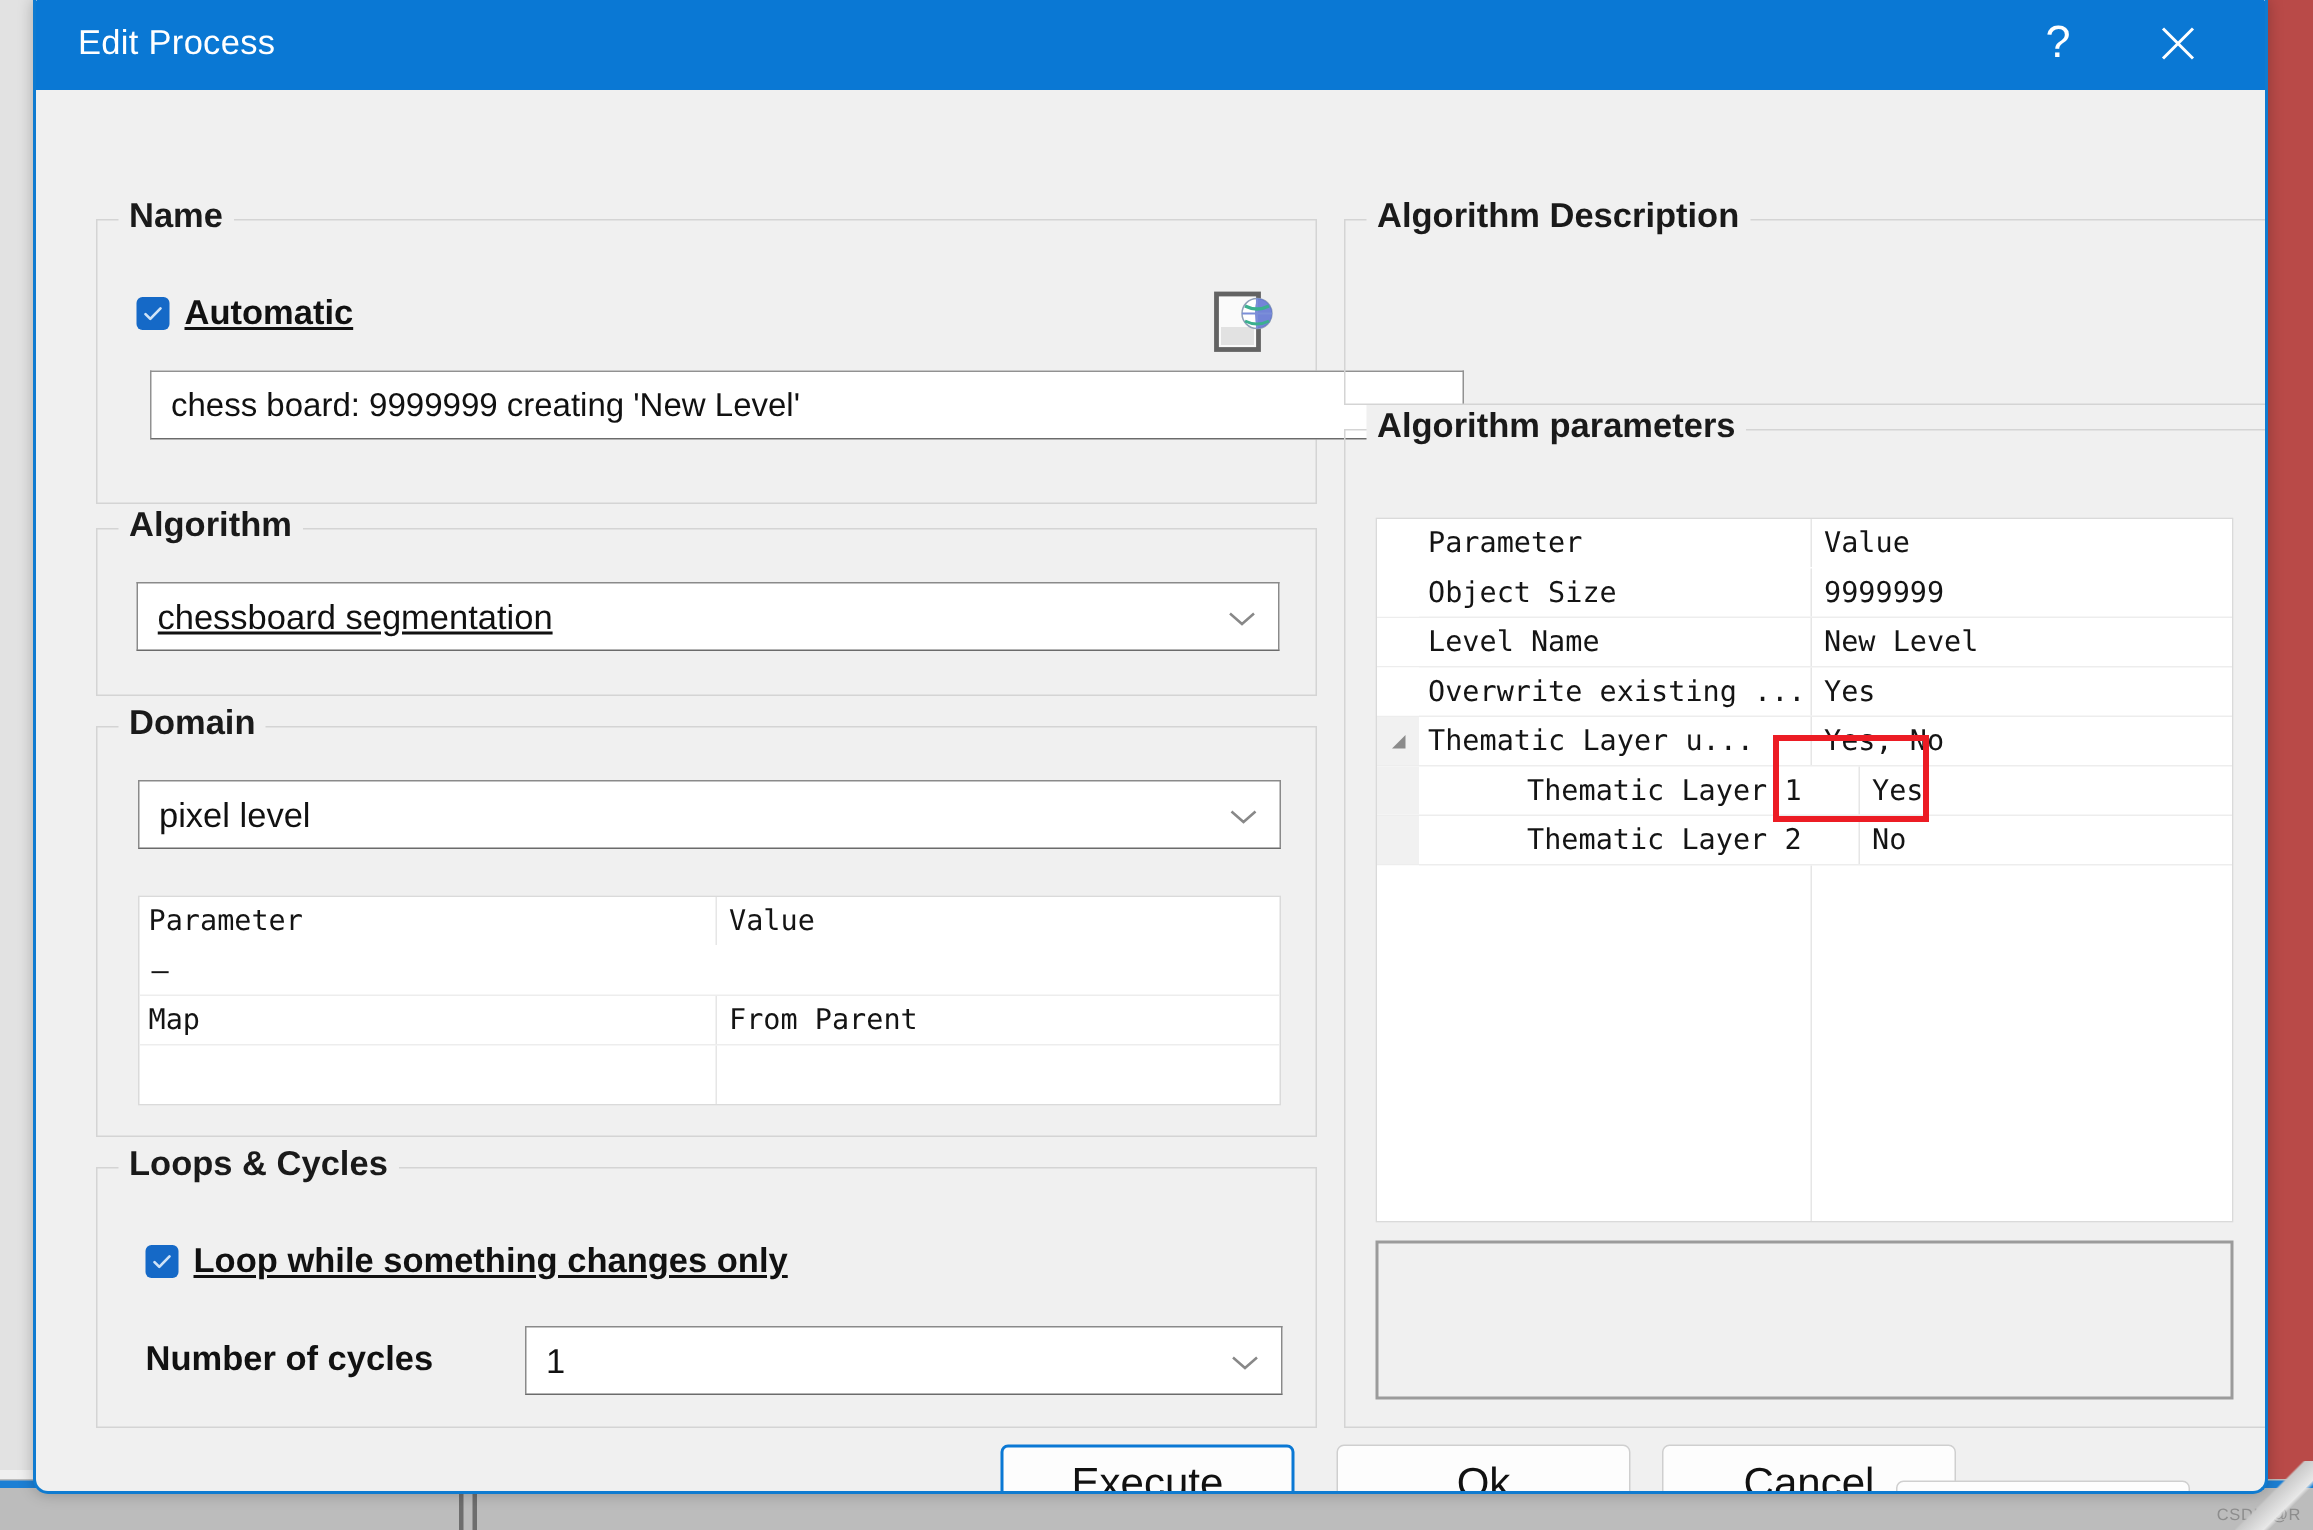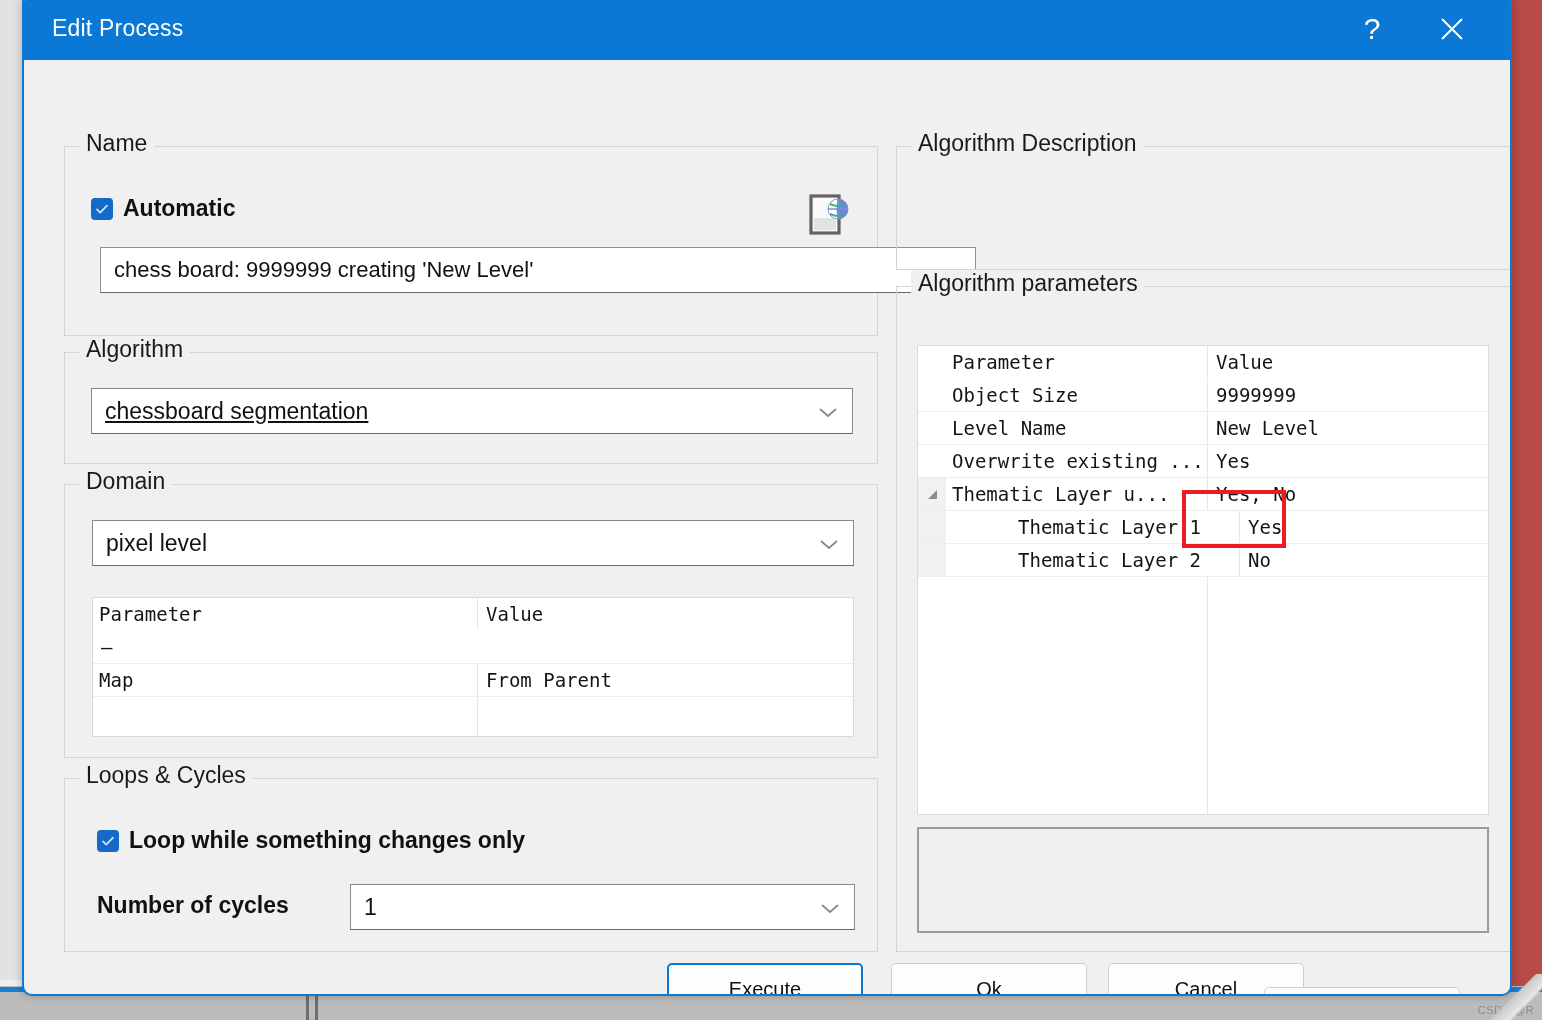--- a/index.html
+++ b/index.html
@@ -105,21 +105,21 @@
   .group {
     position: absolute;
     border: 1px solid #d4d4d4;
   }
   .group > .legend {
     position: absolute;
     top: -17px; left: 14px;
     background: #f0f0f0;
     padding: 0 7px;
     font-size: 23px;
-    font-weight: normal;
+    font-weight: bold;
     color: #1a1a1a;
     white-space: nowrap;
   }
 
   
   #grp-name   { left: 40px;  top: 86px;  width: 814px; height: 190px; }
   #grp-algo   { left: 40px;  top: 292px; width: 814px; height: 112px; }
   #grp-domain { left: 40px;  top: 424px; width: 814px; height: 274px; }
   #grp-loops  { left: 40px;  top: 718px; width: 814px; height: 174px; }
 
@@ -135,20 +135,21 @@
     display: inline-flex; align-items: center; justify-content: center;
     flex: 0 0 auto;
   }
   .chkbox svg { display: block; }
   .chk-label {
     margin-left: 10px;
     font-size: 23px;
     font-weight: bold;
     color: #111111;
     white-space: nowrap;
+    text-decoration: underline;
   }
 
   .icon-doc {
     position: absolute;
     right: 28px; top: 46px;
     width: 40px; height: 44px;
   }
 
   .textbox {
     position: absolute;
@@ -257,21 +258,21 @@
   
   #btnrow { position: absolute; left: 0; top: 903px; width: 100%; height: 80px; }
   .btn {
     position: absolute;
     top: 0;
     height: 52px;
     background: #fdfdfd;
     border: 1px solid #cfcfcf;
     border-radius: 5px;
     display: flex; align-items: center; justify-content: center;
-    font-size: 20px;
+    font-size: 28px;
     color: #111111;
     cursor: default;
   }
   .btn.primary {
     border: 2px solid #0a78d4;
     background: #fdfdfd;
   }
   #btn-execute { left: 643px; width: 196px; }
   #btn-ok      { left: 867px; width: 196px; }
   #btn-cancel  { left: 1084px; width: 196px; }

